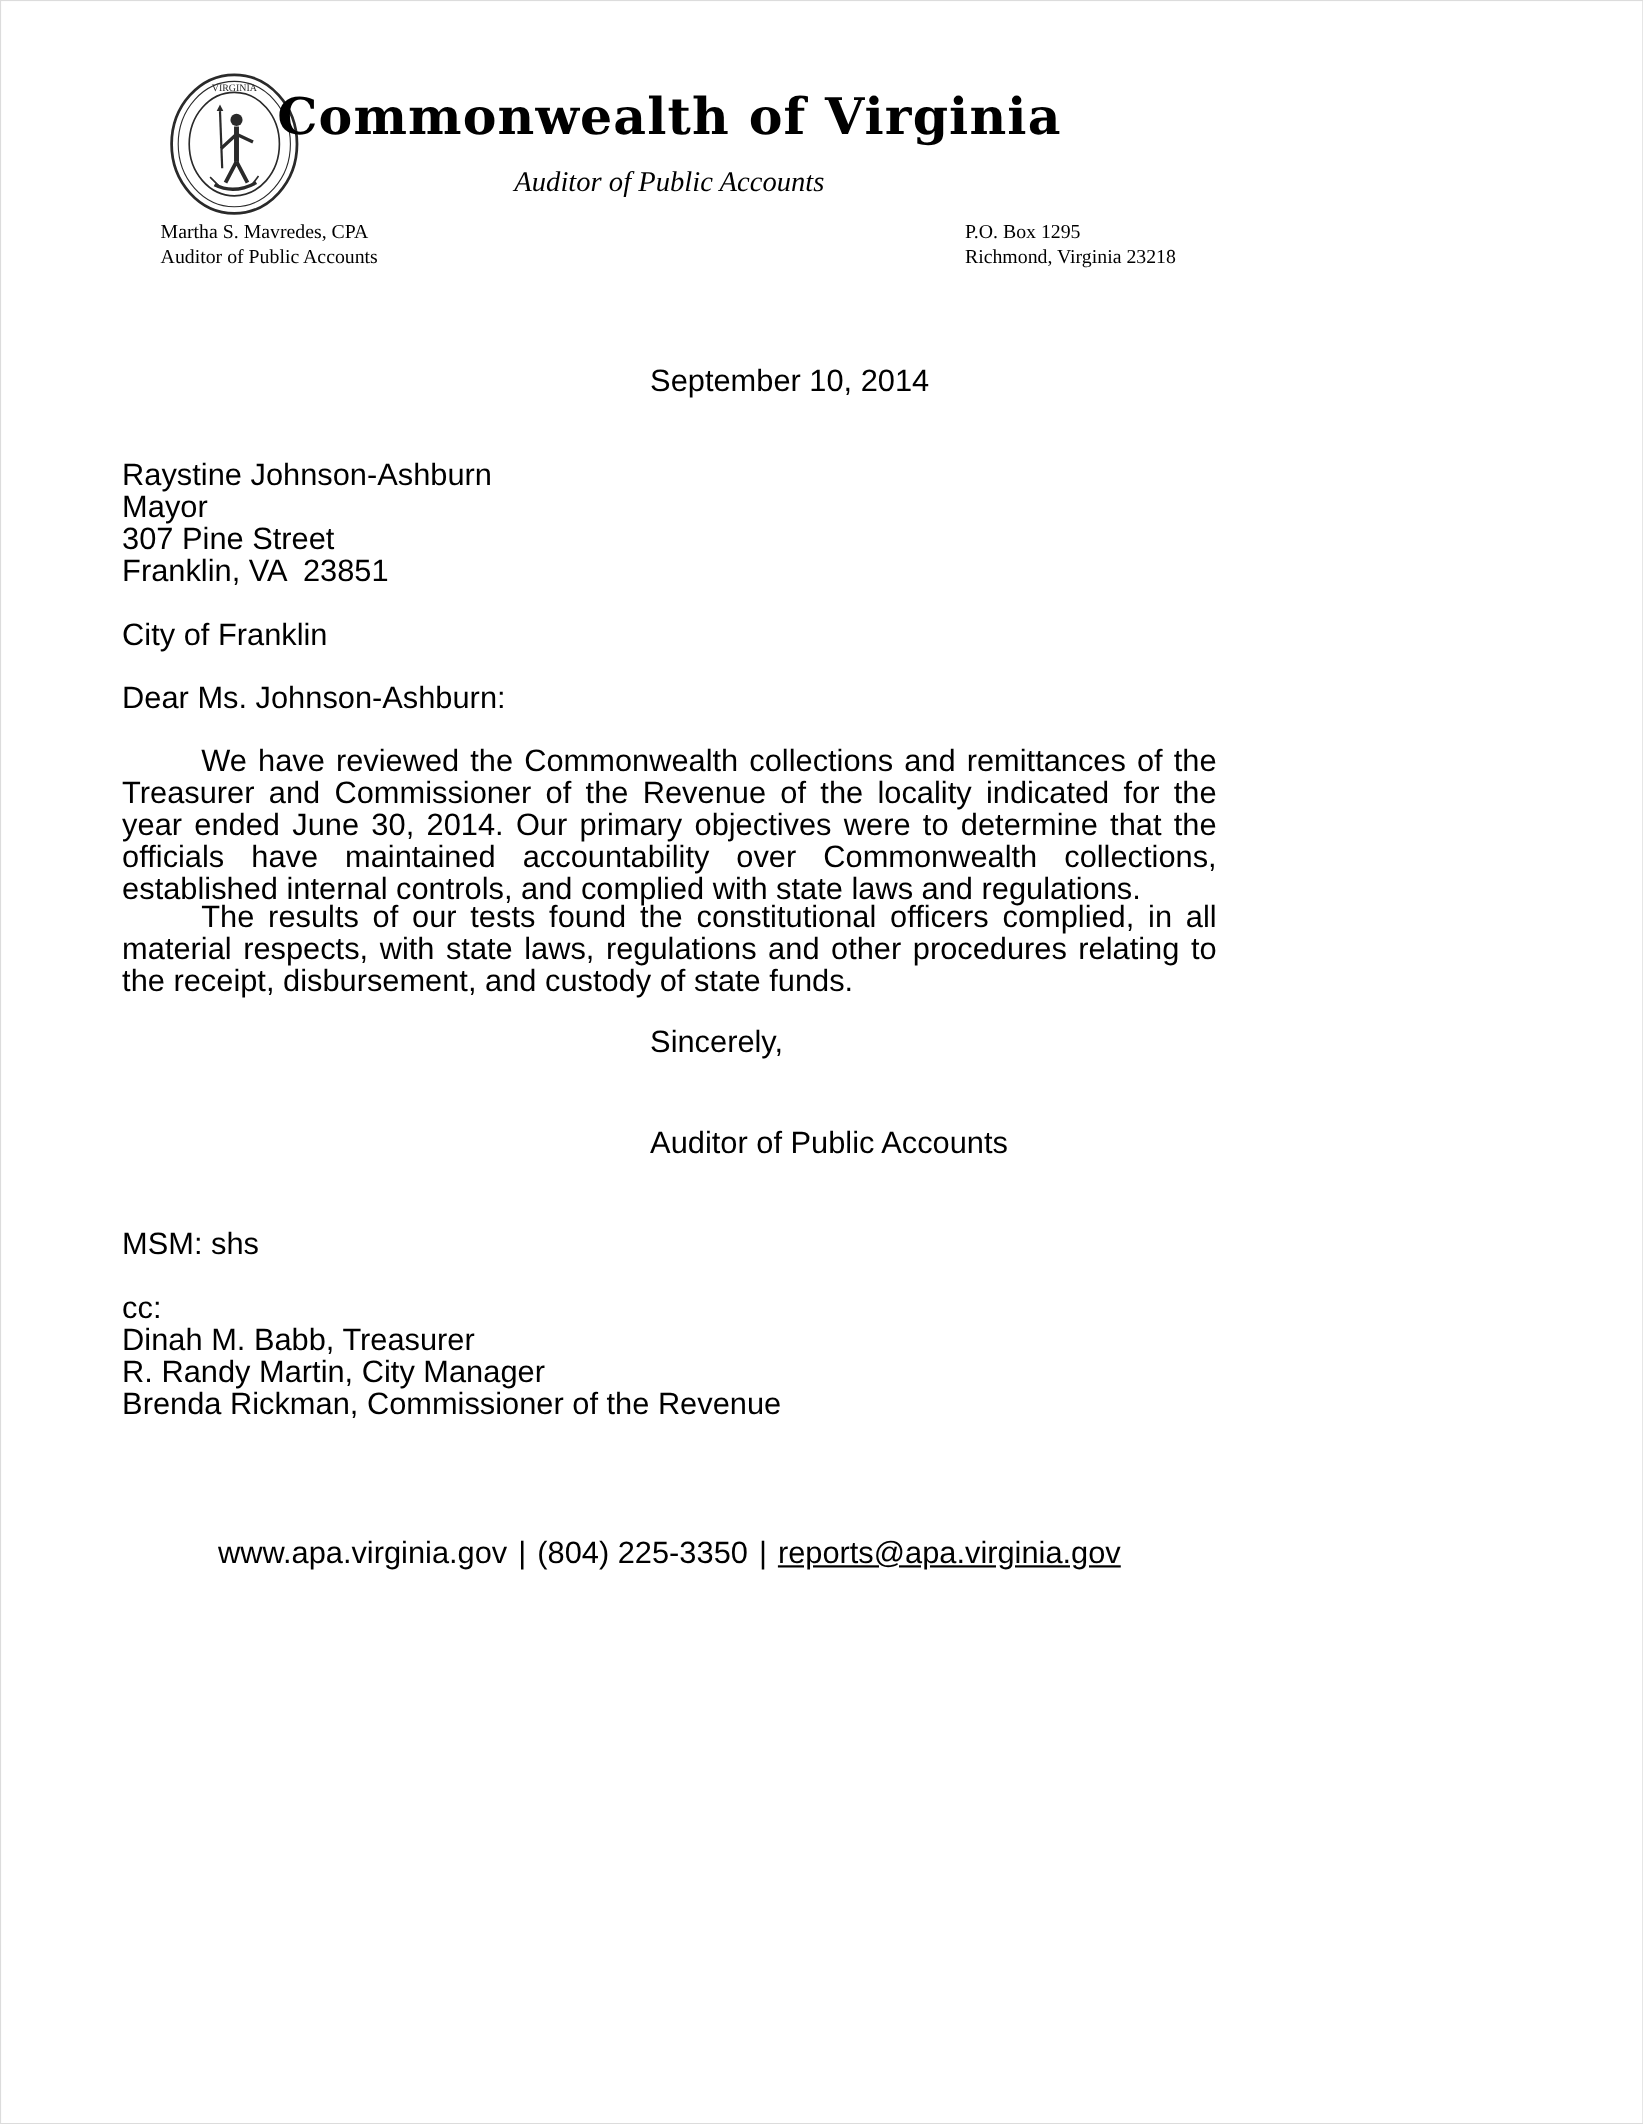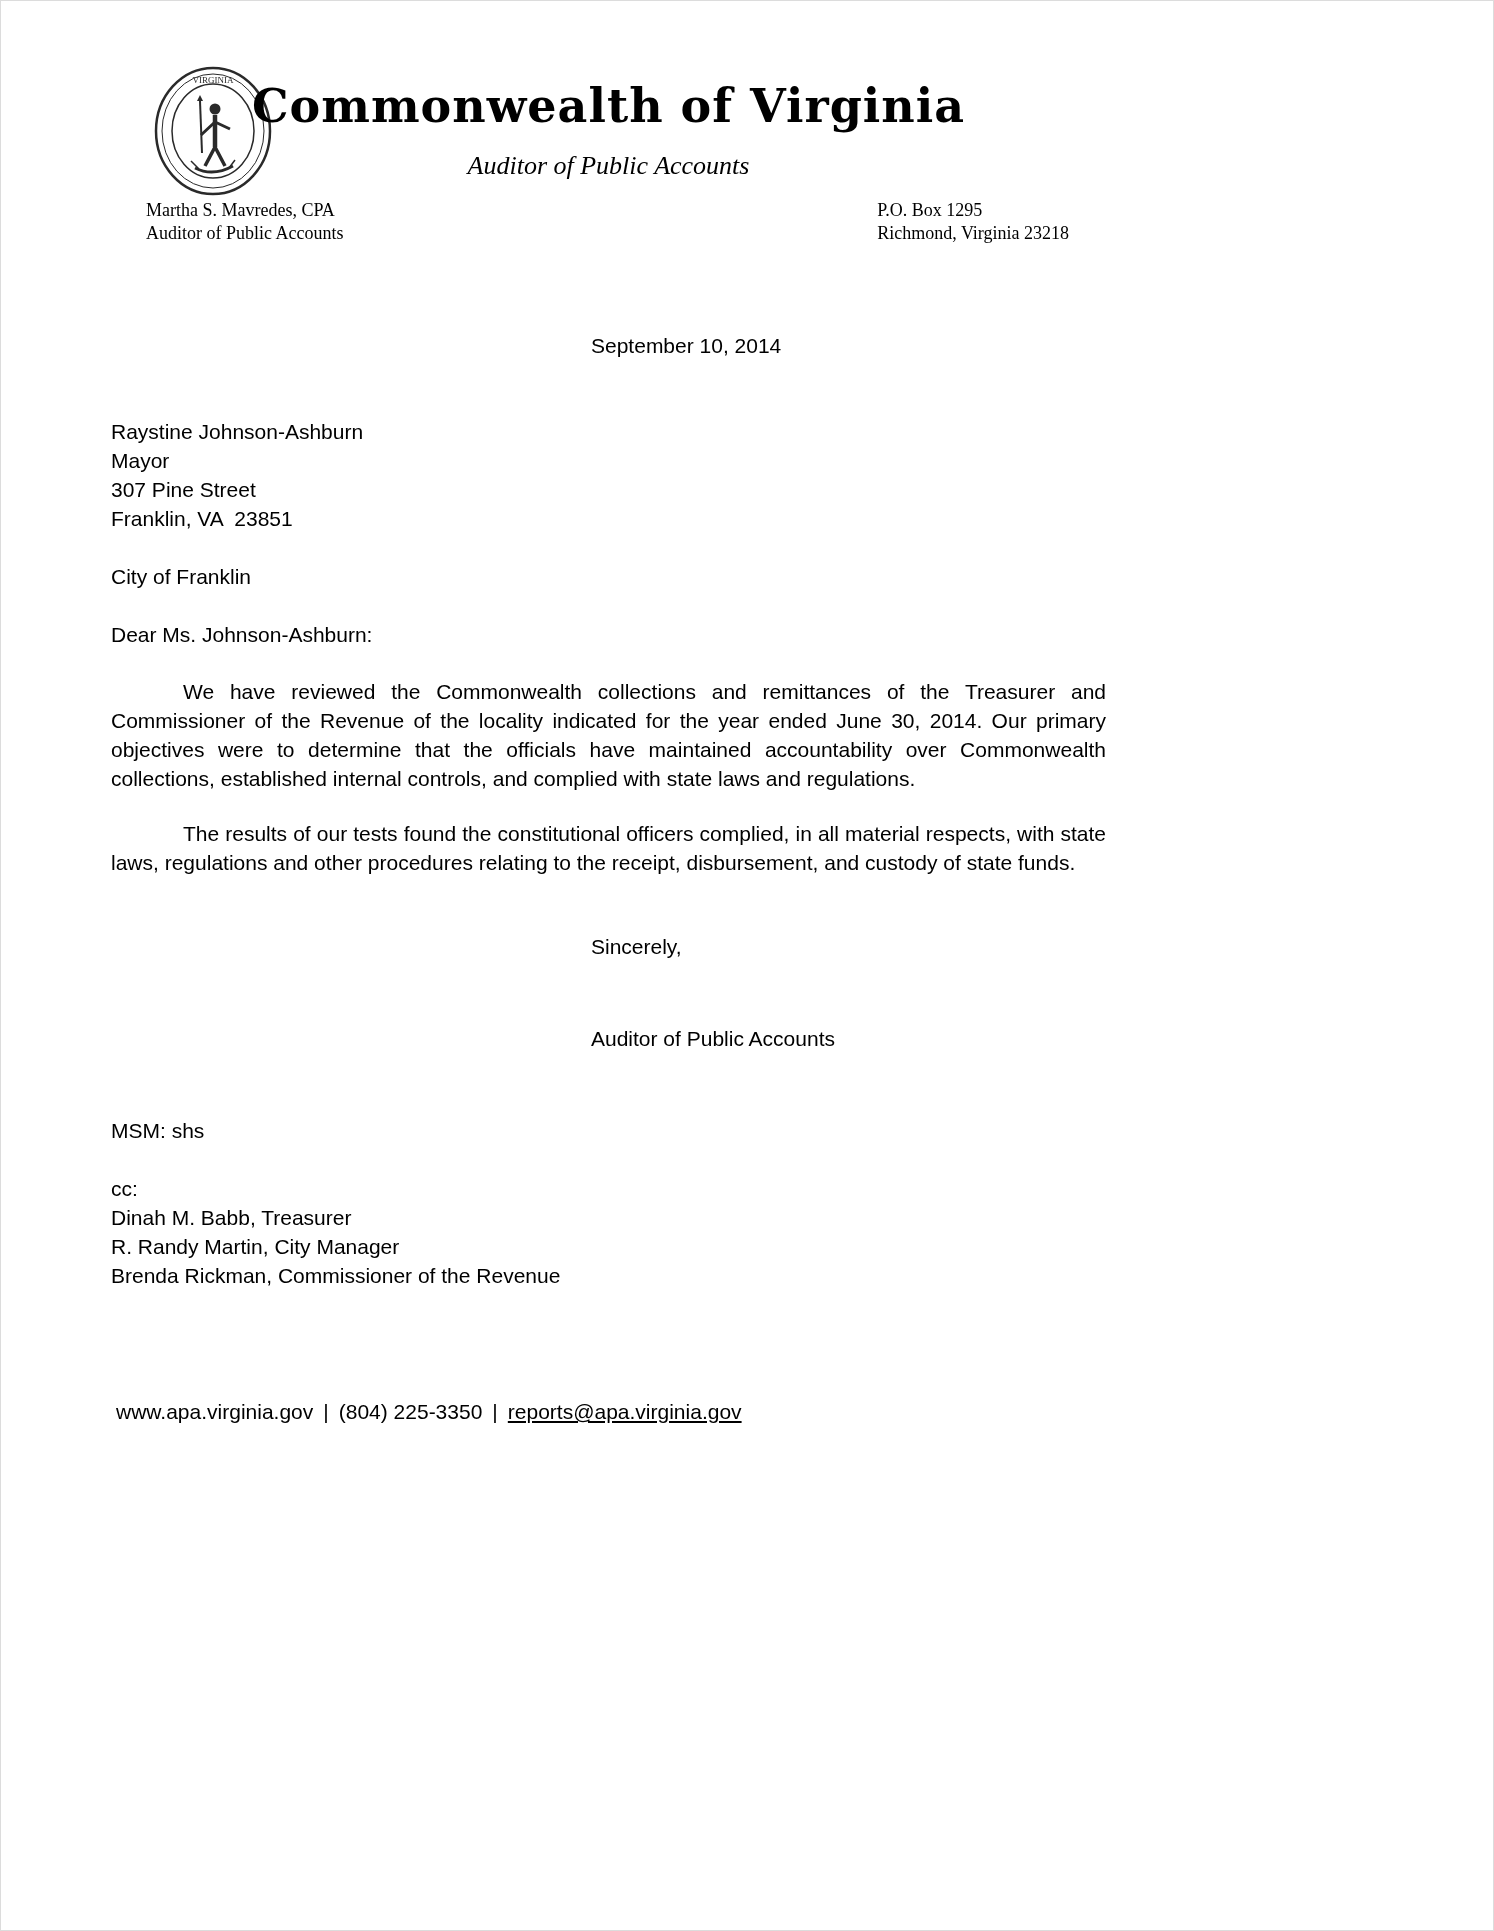--- a/index.html
+++ b/index.html
@@ -51,21 +51,21 @@
   }
   .contact-right {
     position: absolute;
     right: 424px; top: 198px;
     text-align: left;
     font-family: "Liberation Serif", serif;
     font-size: 18px;
     line-height: 23px;
   }
   
-  .body-text { font-size: 21px; line-height: 29px; }
+  .body-text { font-size: 28px; line-height: 29px; }
   .date-line {
     position: absolute;
     left: 590px; top: 330px;
   }
   .recipient-block {
     position: absolute;
     left: 110px; top: 416px;
   }
   .locality-line {
     position: absolute;
@@ -102,20 +102,21 @@
     display: flex;
     flex-direction: column;
   }
   .cc-label { width: 70px; }
   .cc-items div { margin: 0; }
   
   .footer-line {
     position: absolute;
     left: 110px; top: 1396px;
     width: 995px;
+    text-align: center;
   }
   .footer-line span { margin: 0 5px; }
   .email-link {
     text-decoration: underline;
     color: #000;
     cursor: pointer;
   }
   .pre { white-space: pre-wrap; }
 </style>
 </head>

